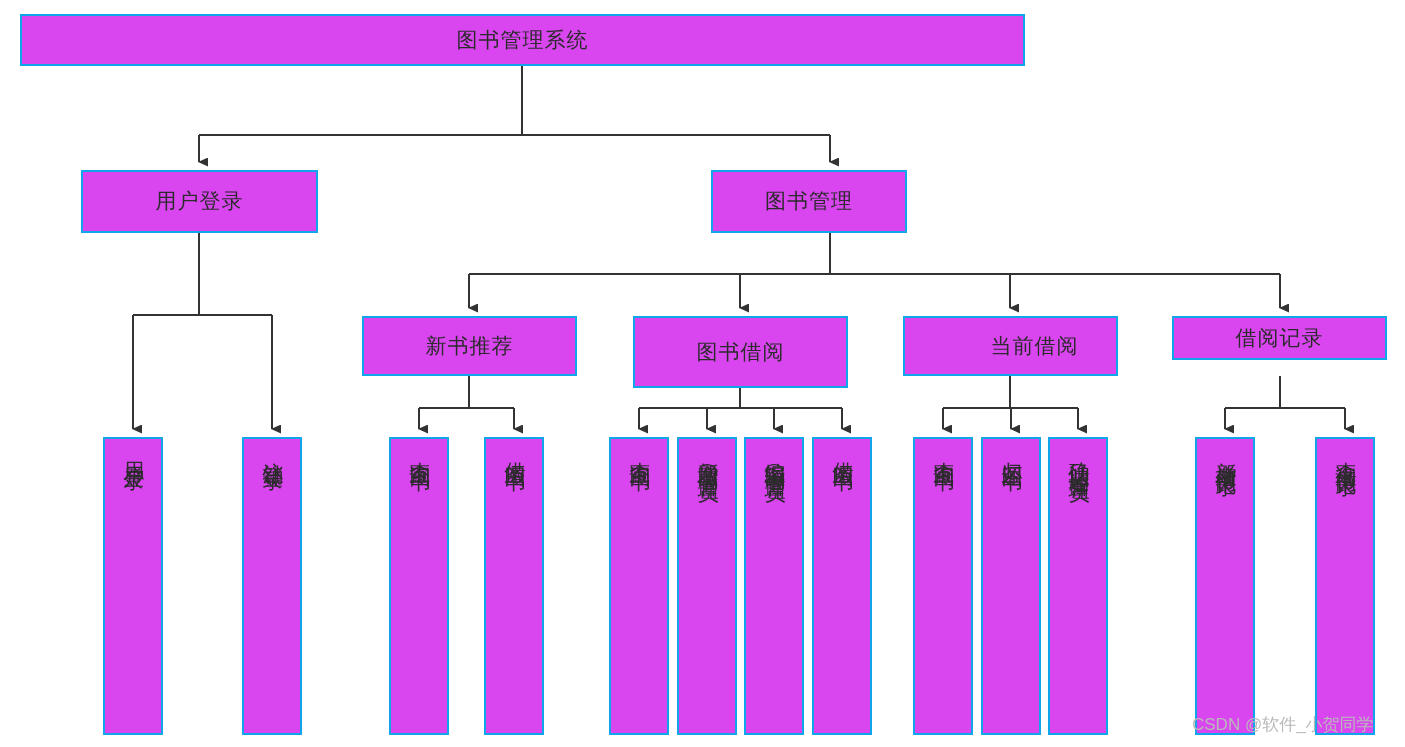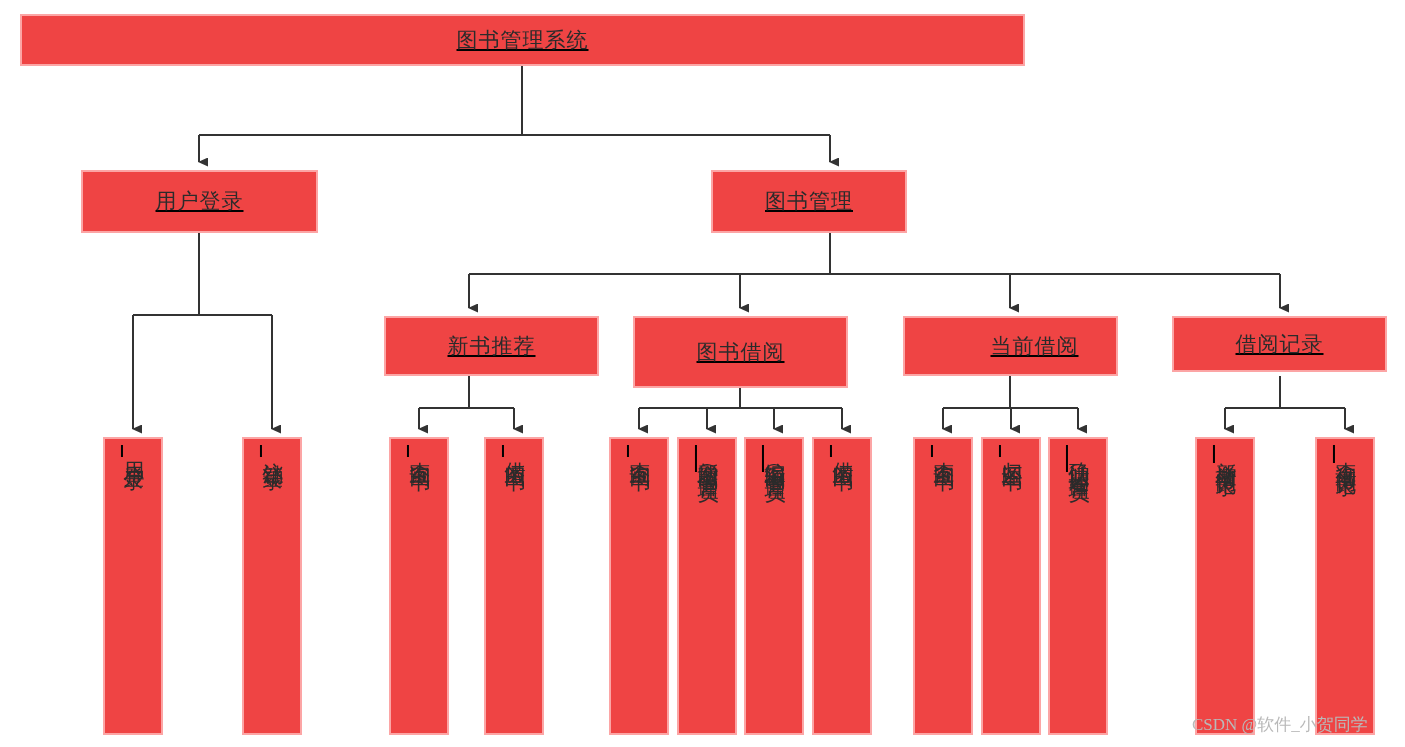--- a/index.html
+++ b/index.html
@@ -24,27 +24,26 @@
     position: absolute;
     left: 0;
     top: 0;
     width: 1405px;
     height: 747px;
     pointer-events: none;
   }
   .node {
     position: absolute;
     box-sizing: border-box;
-    background: #ef4444;
-    border: 2px solid #fca5a5;
+    background: #d946ef;
+    border: 2px solid #0ea5e9;
     display: flex;
     align-items: center;
     justify-content: center;
     overflow: hidden;
-    text-decoration: underline;
   }
   .node .label {
     color: #2b2b2b;
     letter-spacing: 1px;
     white-space: nowrap;
     text-align: center;
   }
   .node.horiz .label {
     font-size: 21px;
     line-height: 1;
@@ -61,21 +60,21 @@
     text-orientation: upright;
     letter-spacing: 3px;
   }
   .watermark {
     position: absolute;
     left: 1192px;
     top: 713px;
     font-size: 17px;
     color: #b9b9b9;
     white-space: nowrap;
-    font-family: Liberation Serif, serif;
+    font-family: Liberation Sans, sans-serif;
   }
 </style>
 </head>
 <body>
 
 <div id="diagram-root">
 
   <svg class="wires" viewBox="0 0 1405 747">
     <defs>
       <marker id="arrowhead" markerWidth="9" markerHeight="10" refX="4.5" refY="9" orient="auto" markerUnits="userSpaceOnUse">
@@ -130,30 +129,30 @@
     <span class="label">图书管理系统</span>
   </div>
 
   <div class="node horiz" style="left:81px; top:170px; width:237px; height:63px;">
     <span class="label">用户登录</span>
   </div>
   <div class="node horiz" style="left:711px; top:170px; width:196px; height:63px;">
     <span class="label">图书管理</span>
   </div>
 
-  <div class="node horiz" style="left:362px; top:316px; width:215px; height:60px;margin-left:22px;">
+  <div class="node horiz" style="left:362px; top:316px; width:215px; height:60px;">
     <span class="label">新书推荐</span>
   </div>
   <div class="node horiz" style="left:633px; top:316px; width:215px; height:72px;">
     <span class="label">图书借阅</span>
   </div>
   <div class="node horiz" style="left:903px; top:316px; width:215px; height:60px;padding-left:48px;">
     <span class="label">当前借阅</span>
   </div>
-  <div class="node horiz" style="left:1172px; top:316px; width:215px; height:56px;">
+  <div class="node horiz" style="left:1172px; top:316px; width:215px; height:44px;">
     <span class="label">借阅记录</span>
   </div>
 
   <div class="node vert" style="left:103px; top:437px; width:60px; height:298px;">
     <span class="label">用户登录</span>
   </div>
   <div class="node vert" style="left:242px; top:437px; width:60px; height:298px;">
     <span class="label">注销登录</span>
   </div>
 

